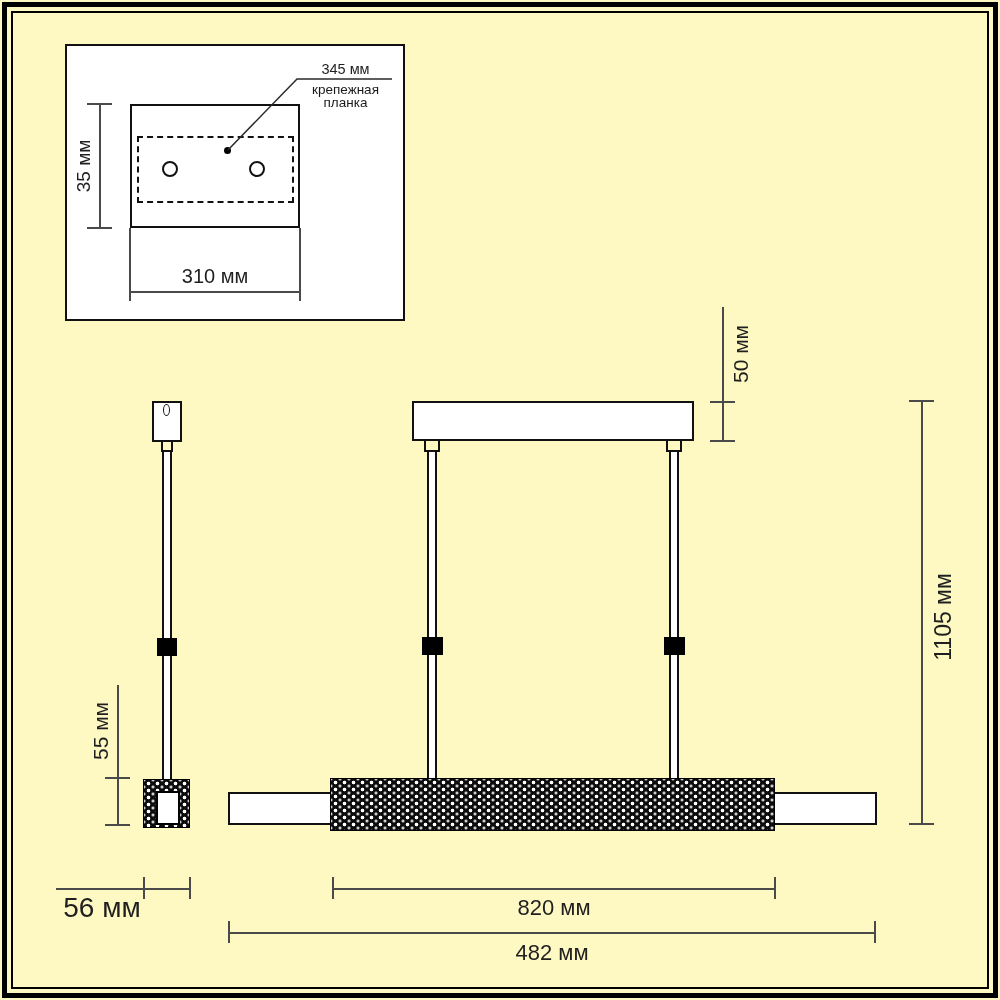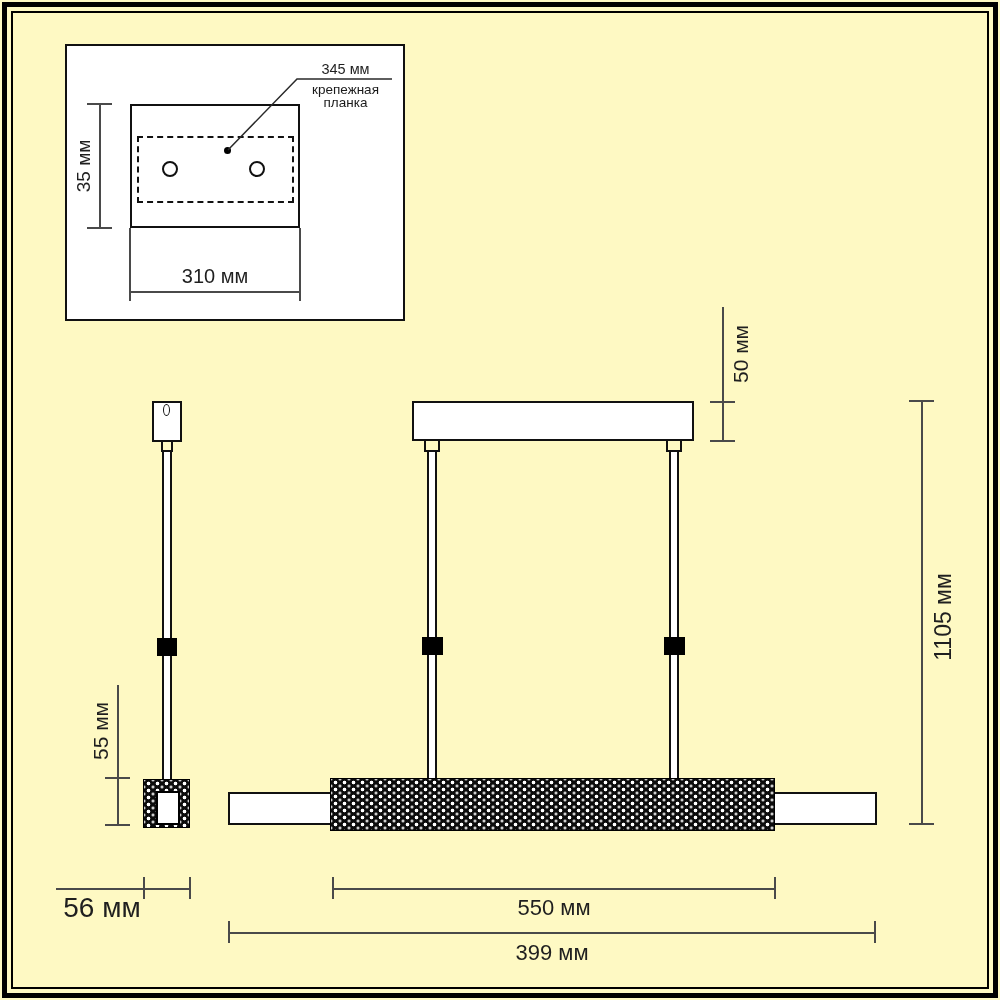--- a/index.html
+++ b/index.html
@@ -105,20 +105,20 @@
   <div class="abs lbl rot" style="left:696px;top:342px;width:90px;height:24px;font-size:21px;">50 мм</div>
 
   <div class="abs dline-v" style="left:921px;top:401px;height:423px;"></div>
   <div class="abs tick-h" style="left:909px;top:400px;"></div>
   <div class="abs tick-h" style="left:909px;top:823px;"></div>
   <div class="abs lbl rot" style="left:888px;top:604px;width:110px;height:26px;font-size:23px;">1105 мм</div>
 
   <div class="abs dline-h" style="left:333px;top:888px;width:442px;"></div>
   <div class="abs tick-v" style="left:332px;top:877px;"></div>
   <div class="abs tick-v" style="left:774px;top:877px;"></div>
-  <div class="abs lbl" style="left:489px;top:895px;width:130px;height:26px;font-size:22px;">550 мм</div>
+  <div class="abs lbl" style="left:489px;top:895px;width:130px;height:26px;font-size:22px;">820 мм</div>
 
   <div class="abs dline-h" style="left:229px;top:932px;width:647px;"></div>
   <div class="abs tick-v" style="left:228px;top:921px;"></div>
   <div class="abs tick-v" style="left:874px;top:921px;"></div>
-  <div class="abs lbl" style="left:487px;top:940px;width:130px;height:26px;font-size:22px;">399 мм</div>
+  <div class="abs lbl" style="left:487px;top:940px;width:130px;height:26px;font-size:22px;">482 мм</div>
 
 </div>
 
 </body></html>

